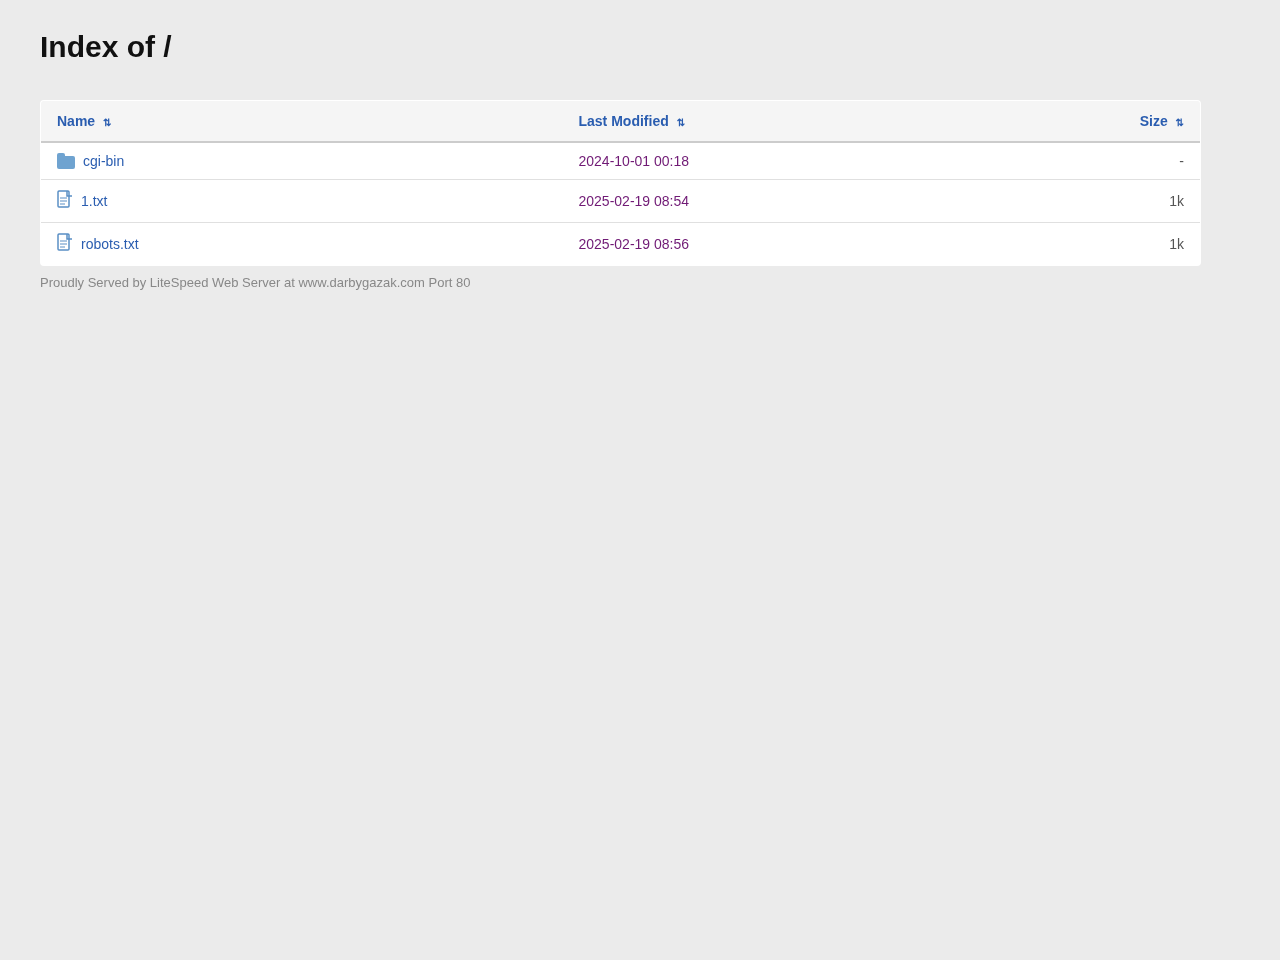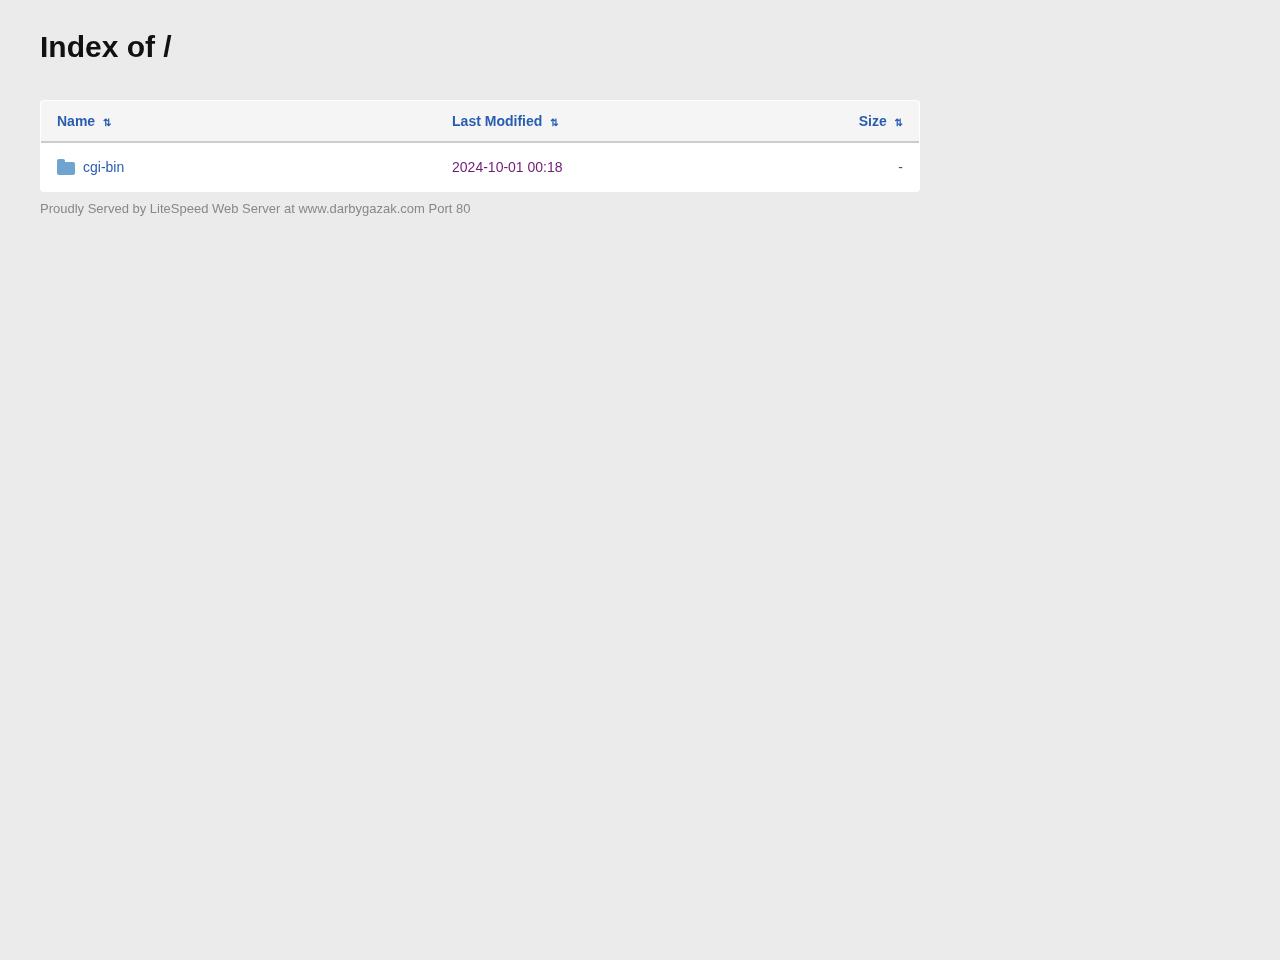--- a/index.html
+++ b/index.html
@@ -13,21 +13,21 @@
     }
 
     h1 {
       font-size: 30px;
       font-weight: bold;
       color: #111;
       margin-bottom: 36px;
     }
 
     .file-table {
-      width: 880px;
+      width: 1161px;
       border-collapse: collapse;
       background: #fff;
       border: 1px solid #ccc;
       border-radius: 4px;
       overflow: hidden;
     }
 
     .file-table thead tr {
       background: #f5f5f5;
       border-bottom: 2px solid #ccc;
@@ -56,21 +56,21 @@
 
     .file-table tbody tr {
       border-bottom: 1px solid #e0e0e0;
     }
 
     .file-table tbody tr:last-child {
       border-bottom: none;
     }
 
     .file-table tbody td {
-      padding: 16px 16px;
+      padding: 10px 16px;
       color: #333;
       font-size: 14px;
     }
 
     .file-table tbody td.col-size {
       text-align: right;
       color: #555;
     }
 
     .file-table tbody td.col-modified {
@@ -157,18 +157,50 @@
   <tr>
         <td class="col-name">
           <a class="file-link" href="#">
             <span class="icon-folder"></span>
             <span>cgi-bin</span>
           </a>
         </td>
         <td class="col-modified">2024-10-01 00:18</td>
         <td class="col-size">-</td>
       </tr>
+      <tr>
+        <td class="col-name">
+          <a class="file-link" href="#">
+            <span class="file-icon-doc"><svg width="16" height="18" viewBox="0 0 16 18" fill="none" xmlns="http://www.w3.org/2000/svg">
+      <rect x="1" y="1" width="11" height="16" rx="1" stroke="#5a8fc5" stroke-width="1.5" fill="white"></rect>
+      <polyline points="10,1 10,6 15,6" stroke="#5a8fc5" stroke-width="1.5" fill="none"></polyline>
+      <line x1="3" y1="8" x2="10" y2="8" stroke="#5a8fc5" stroke-width="1"></line>
+      <line x1="3" y1="11" x2="10" y2="11" stroke="#5a8fc5" stroke-width="1"></line>
+      <line x1="3" y1="14" x2="8" y2="14" stroke="#5a8fc5" stroke-width="1"></line>
+    </svg></span>
+            <span>1.txt</span>
+          </a>
+        </td>
+        <td class="col-modified">2025-02-19 08:54</td>
+        <td class="col-size">1k</td>
+      </tr>
+      <tr>
+        <td class="col-name">
+          <a class="file-link" href="#">
+            <span class="file-icon-doc"><svg width="16" height="18" viewBox="0 0 16 18" fill="none" xmlns="http://www.w3.org/2000/svg">
+      <rect x="1" y="1" width="11" height="16" rx="1" stroke="#5a8fc5" stroke-width="1.5" fill="white"></rect>
+      <polyline points="10,1 10,6 15,6" stroke="#5a8fc5" stroke-width="1.5" fill="none"></polyline>
+      <line x1="3" y1="8" x2="10" y2="8" stroke="#5a8fc5" stroke-width="1"></line>
+      <line x1="3" y1="11" x2="10" y2="11" stroke="#5a8fc5" stroke-width="1"></line>
+      <line x1="3" y1="14" x2="8" y2="14" stroke="#5a8fc5" stroke-width="1"></line>
+    </svg></span>
+            <span>robots.txt</span>
+          </a>
+        </td>
+        <td class="col-modified">2025-02-19 08:56</td>
+        <td class="col-size">1k</td>
+      </tr>
     </tbody>
 </table>
 
 <div class="footer">
   <span>Proudly Served by LiteSpeed Web Server at www.darbygazak.com Port 80</span>
 </div>
 
 </body></html>

